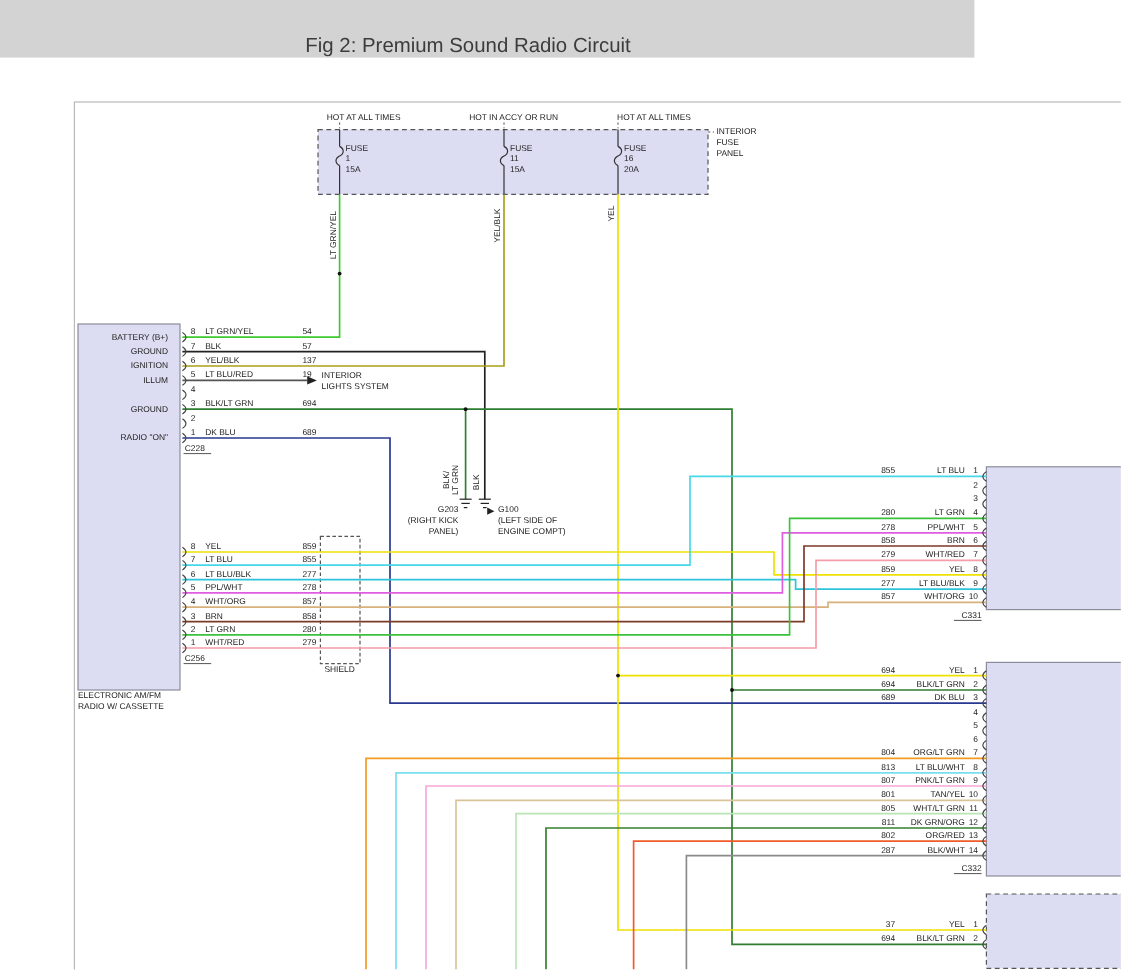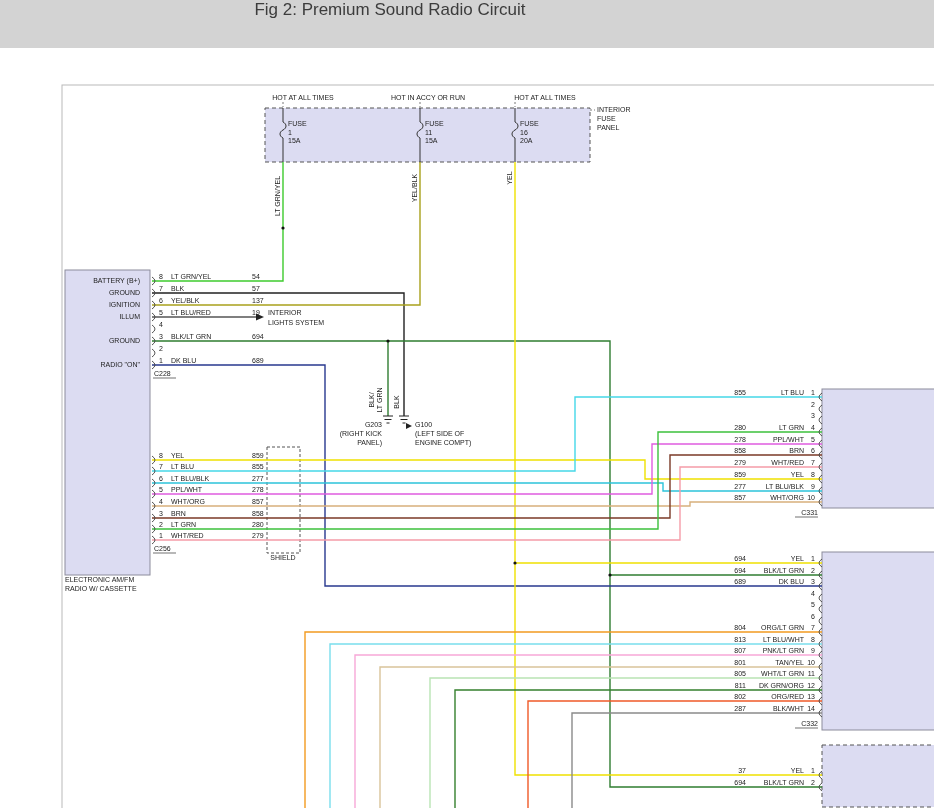--- a/index.html
+++ b/index.html
@@ -1,19 +1,19 @@
 <!DOCTYPE html>
 <html><head>
 <meta charset="utf-8">
 <style>
   * { margin:0; padding:0; box-sizing:border-box; }
   html,body { width:934px; height:808px; background:#ffffff; overflow:hidden;
               font-family:"Liberation Sans", sans-serif; }
-  .header { position:absolute; top:0; left:0; width:934px; height:48px;
-            background:#d3d3d3; display:flex; align-items:flex-start; }
+  .header { position:absolute; top:0; left:0; width:812px; height:48px;
+            background:#d3d3d3; display:flex; align-items:flex-end; }
   .header .title { width:780px; text-align:center; font-size:17px; color:#3c3c3c; }
   svg { position:absolute; top:48px; left:0; }
   svg text { font-family:"Liberation Sans", sans-serif; font-size:7px; fill:#222; }
 </style>
 </head>
 <body>
 
 <div class="header">
   <div class="title">Fig 2: Premium Sound Radio Circuit</div>
 </div>

